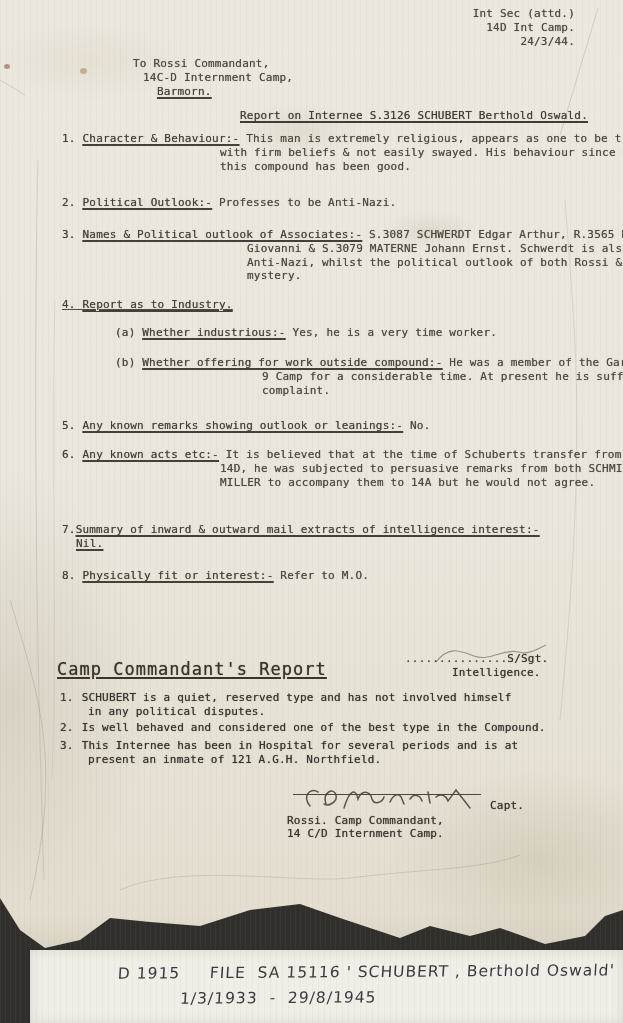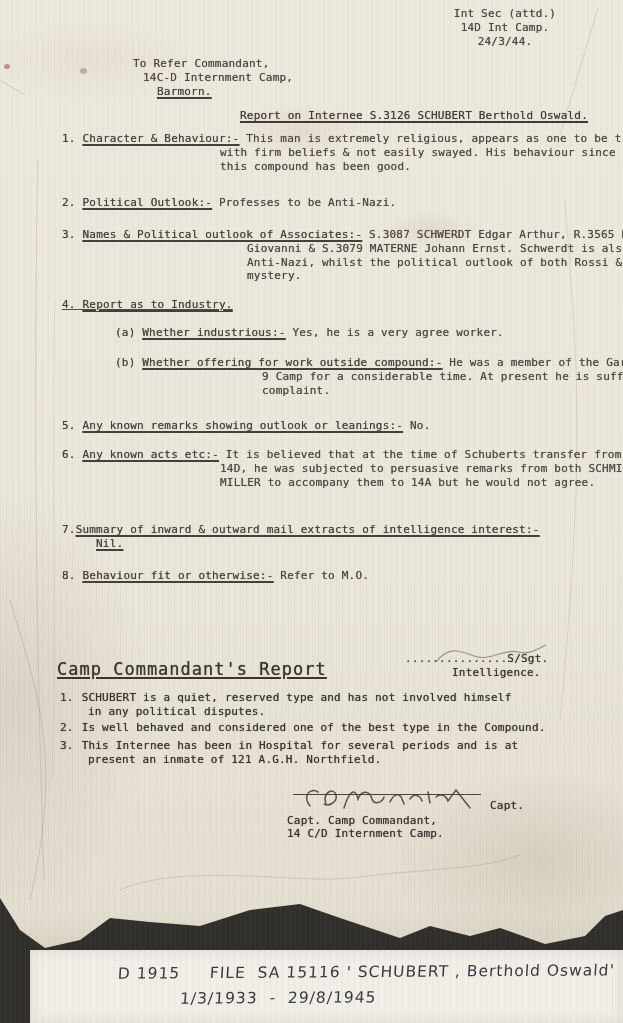--- a/index.html
+++ b/index.html
@@ -17,21 +17,21 @@
       linear-gradient(to bottom, #ece8de 0%, #eae6db 55%, #e3ded0 96%, #d8d2c2 100%);
     clip-path:polygon(0 0,623px 0,623px 910px,605px 916px,585px 936px,545px 944px,500px 928px,
       470px 936px,430px 926px,400px 938px,340px 918px,300px 904px,250px 910px,200px 926px,
       150px 922px,110px 918px,80px 940px,45px 948px,20px 930px,0 898px);}
   .tw{position:absolute;font-size:11px;line-height:13.8px;color:#4e4a43;
       letter-spacing:.2px;text-shadow:0 0 .7px rgba(80,72,62,.75);white-space:normal;}
   .hd{text-decoration:underline;text-decoration-thickness:1.5px;text-underline-offset:2px;color:#45413a;}
   .item{padding-left:var(--hang,0px);text-indent:calc(-1 * var(--hang,0px));}
   .num{color:#45413a;}
   .cnum{margin-right:8px;}
-  .body-block{display:block;text-indent:0;margin-left:34px;}
+  .body-block{display:block;text-indent:0;margin-left:14px;}
   .strong{color:#38352f;text-shadow:0 0 .9px rgba(60,54,46,.8);}
   .title-line{text-decoration:underline;text-decoration-thickness:1.8px;text-underline-offset:2px;color:#403c35;}
   .speck{position:absolute;border-radius:50%;}
   .sig-underline{position:absolute;border-bottom:1.3px solid #4a463f;}
   .label{position:absolute;left:30px;top:950px;width:593px;height:73px;
     background:repeating-linear-gradient(90deg, rgba(150,145,130,0.07) 0 1px, transparent 1px 6px), #f1eee7;
     box-shadow:inset 0 0 12px rgba(120,115,100,.18);}
   .hand{position:absolute;font-family:"DejaVu Sans",sans-serif;color:#383b42;
     font-size:15.5px;letter-spacing:1px;transform:skewX(-4deg) rotate(-0.4deg);white-space:pre;}
   svg{position:absolute;overflow:visible;}
@@ -51,28 +51,28 @@
         <path d="M598,8 L560,135" opacity=".20"></path>
         <path d="M565,200 C575,340 588,430 560,720" opacity=".16"></path>
         <path d="M38,160 C33,380 36,640 44,880" opacity=".18"></path>
         <path d="M10,600 C40,700 62,760 30,900" opacity=".22"></path>
         <path d="M120,890 C180,862 300,884 350,878 C430,868 480,870 520,855" opacity=".20"></path>
         <path d="M0,80 L25,95" opacity=".22"></path>
         <path d="M55,300 C50,460 58,620 52,780" opacity=".10"></path>
       </g>
     </svg>
 
-    <div class="tw" style="right:48px;top:7px;width:140px;text-align:center;">
+    <div class="tw" style="right:48px;top:7px;width:140px;text-align:right;">
       <div>Int Sec (attd.)</div>
       <div>14D Int Camp.</div>
       <div>24/3/44.</div>
     </div>
 
     <div class="tw" style="left:133px;top:57px;">
-      <div>To Refer Commandant,</div>
+      <div>To Rossi Commandant,</div>
       <div style="margin-left:10px;">14C-D Internment Camp,</div>
       <div class="hd" style="margin-left:24px;display:inline-block;">Barmorn.</div>
     </div>
 
     <div class="tw title-line" style="left:232px;top:109px;padding-left:8px;">Report on Internee S.3126 SCHUBERT Berthold Oswald.</div>
 
     <div class="tw item" style="left:62px;top:132px;width:505px;--hang:158px;">
       <span class="num">1.</span> <span class="hd">Character &amp; Behaviour:-</span> <span>This man is extremely religious, appears as one to be trusted &amp; one with firm beliefs &amp; not easily swayed. His behaviour since he has been in this compound has been good.</span>
     </div>
 
@@ -82,42 +82,42 @@
 
     <div class="tw item" style="left:62px;top:228px;width:502px;--hang:185px;">
       <span class="num">3.</span> <span class="hd">Names &amp; Political outlook of Associates:-</span> <span>S.3087 SCHWERDT Edgar Arthur, R.3565 ROSSI Bruno Giovanni &amp; S.3079 MATERNE Johann Ernst. Schwerdt is also a self-professed Anti-Nazi, whilst the political outlook of both Rossi &amp; Materne remain a mystery.</span>
     </div>
 
     <div class="tw item" style="left:62px;top:298px;width:545px;text-decoration:underline;">
       <span class="num">4.</span> <span class="hd">Report as to Industry.</span>
     </div>
 
     <div class="tw item" style="left:115px;top:326px;width:490px;--hang:147px;">
-      <span class="num">(a)</span> <span class="hd">Whether industrious:-</span> <span>Yes, he is a very agree worker.</span>
+      <span class="num">(a)</span> <span class="hd">Whether industrious:-</span> <span>Yes, he is a very time worker.</span>
     </div>
 
     <div class="tw item" style="left:115px;top:356px;width:478px;--hang:147px;">
       <span class="num">(b)</span> <span class="hd">Whether offering for work outside compound:-</span> <span>He was a member of the Garden-Party at No 9 Camp for a considerable time. At present he is suffering from an Eye complaint.</span>
     </div>
 
     <div class="tw item" style="left:62px;top:419px;width:560px;">
       <span class="num">5.</span> <span class="hd">Any known remarks showing outlook or leanings:-</span> <span>No.</span>
     </div>
 
     <div class="tw item" style="left:62px;top:448px;width:472px;--hang:158px;">
       <span class="num">6.</span> <span class="hd">Any known acts etc:-</span> <span>It is believed that at the time of Schuberts transfer from No 9 to 14D, he was subjected to persuasive remarks from both SCHMIDT &amp; MILLER to accompany them to 14A but he would not agree.</span>
     </div>
 
     <div class="tw item" style="left:62px;top:523px;width:560px;">
       <span class="num">7.</span><span class="hd">Summary of inward &amp; outward mail extracts of intelligence interest:-</span>
       <span class="body-block hd">Nil.</span>
     </div>
 
     <div class="tw item" style="left:62px;top:569px;width:560px;">
-      <span class="num">8.</span> <span class="hd">Behaviour fit or otherwise:-</span> <span>Refer to M.O.</span>
+      <span class="num">8.</span> <span class="hd">Physically fit or interest:-</span> <span>Refer to M.O.</span>
     </div>
 
 
     <svg width="130" height="28" viewBox="0 0 130 28" style="left:428px;top:640px;">
       <path d="M8,22 C22,4 34,12 46,16 C62,22 76,8 90,12 C100,15 110,9 118,5" stroke="#5a544c" stroke-width="1.2" fill="none" opacity=".55"></path>
     </svg>
     <div class="tw" style="left:405px;top:652px;">
       <span>...............</span><span class="strong">S/Sgt.</span>
     </div>
     <div class="tw strong" style="left:452px;top:666px;">Intelligence.</div>
@@ -132,21 +132,21 @@
     </div>
     <div class="tw item strong" style="left:60px;top:739px;width:478px;--hang:28px;">
       <span class="num cnum">3.</span><span>This Internee has been in Hospital for several periods and is at present an inmate of 121 A.G.H. Northfield.</span>
     </div>
 
     <svg width="185" height="30" viewBox="0 0 185 30" style="left:296px;top:784px;">
       <path d="M14,22 C6,12 14,3 22,8 M30,20 C26,8 38,3 40,11 C42,18 32,23 28,20 M48,24 C54,4 60,5 62,15 C66,5 74,7 76,15 C78,21 86,19 88,13 M94,18 C98,9 104,9 106,15 L108,20 M114,15 C118,9 124,11 126,17 M132,8 L134,19 M140,13 C144,9 150,11 152,17 L160,6 L174,24" stroke="#3e3b38" stroke-width="1.5" fill="none" stroke-linecap="round" opacity=".85"></path>
     </svg>
     <div class="sig-underline" style="left:293px;top:794px;width:188px;"></div>
     <div class="tw strong" style="left:490px;top:799px;">Capt.</div>
-    <div class="tw strong" style="left:287px;top:814px;">Capt. Camp Commandant,</div>
+    <div class="tw strong" style="left:287px;top:814px;">Rossi. Camp Commandant,</div>
     <div class="tw strong" style="left:287px;top:827px;">14 C/D Internment Camp.</div>
 
   </div>
 
   <div class="label">
     <div class="hand" style="left:88px;top:13px;">D 1915     FILE  SA 15116 ' SCHUBERT , Berthold Oswald'</div>
     <div class="hand" style="left:150px;top:39px;">1/3/1933  -  29/8/1945</div>
   </div>
 
 </div>

